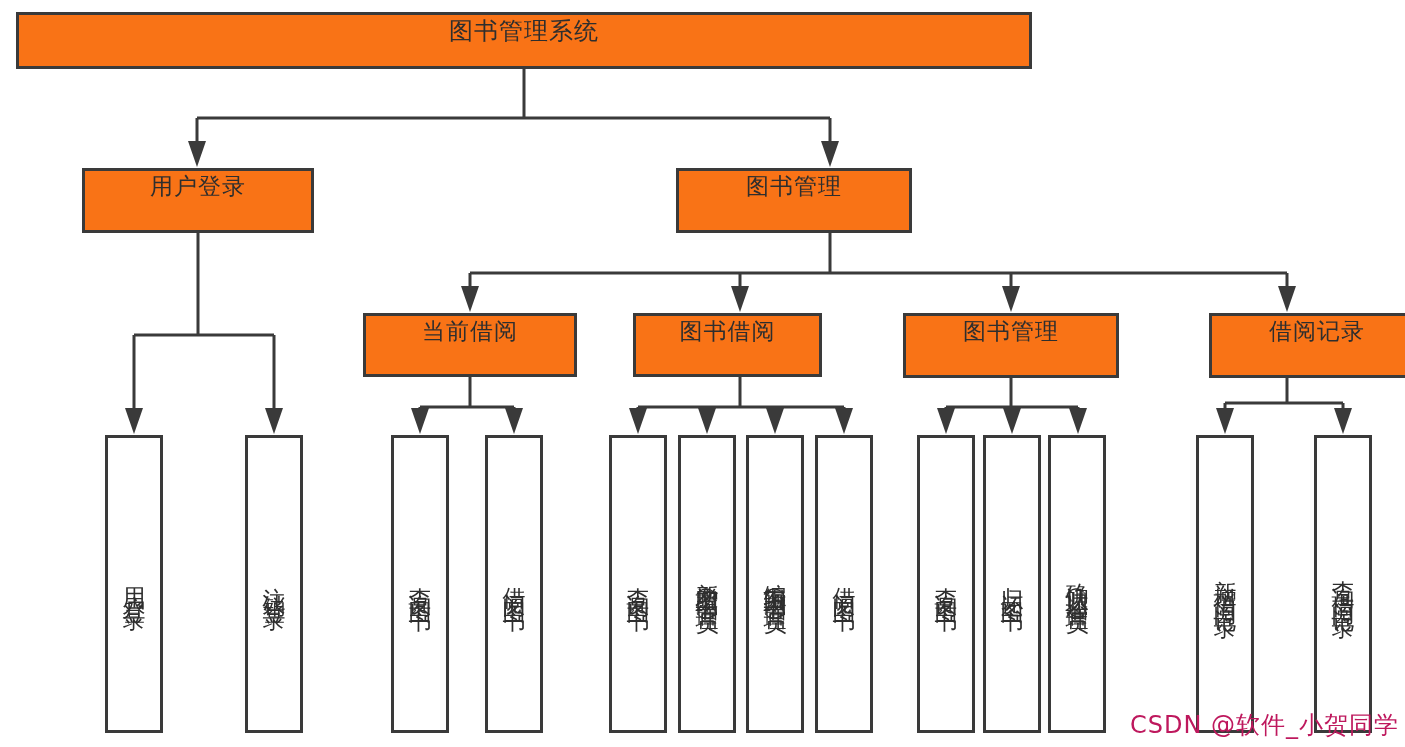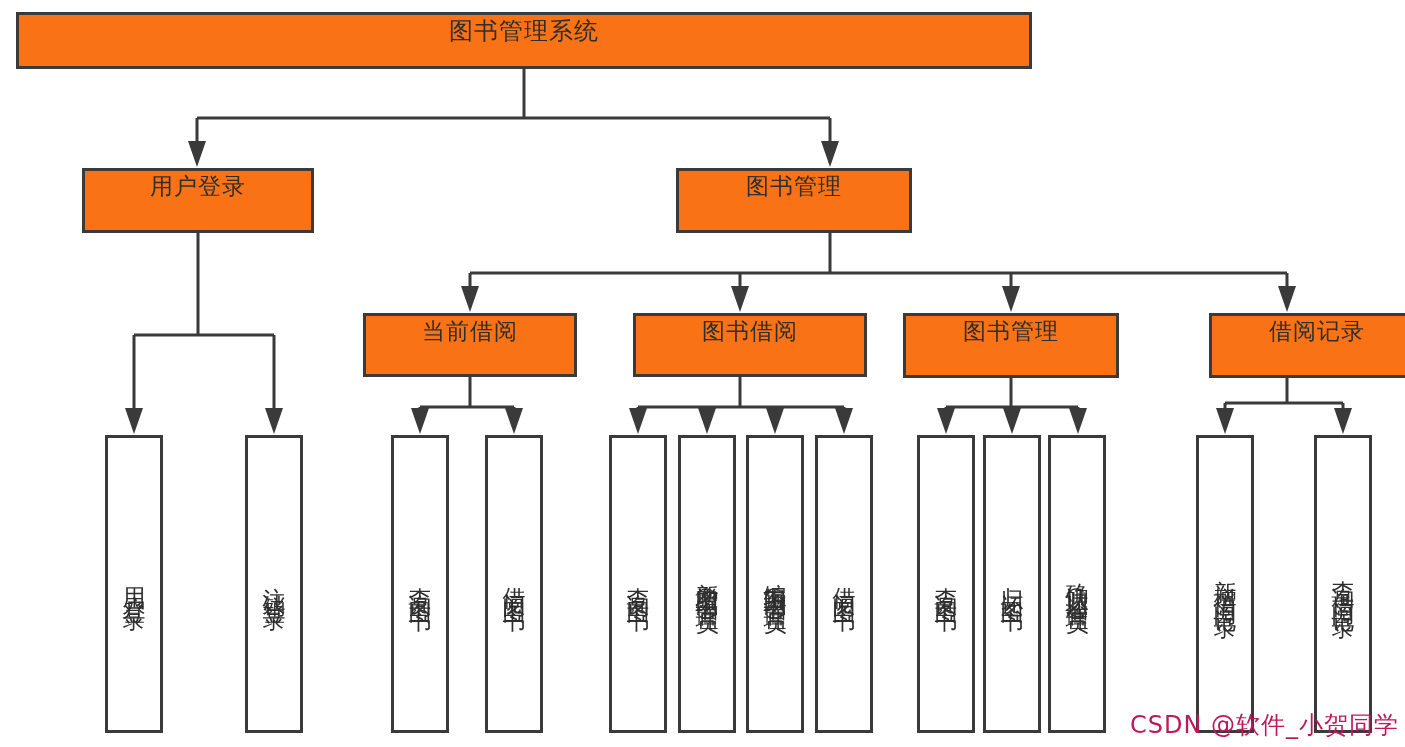--- a/index.html
+++ b/index.html
@@ -32,21 +32,21 @@
     text-orientation:mixed;
     font-size:23px;color:#2e2e2e;
     letter-spacing:0.32em;
     line-height:1;
     z-index:2;
   }
   .root{left:16px;top:12px;width:1016px;height:57px;font-size:24px;}
   .n-login{left:82px;top:168px;width:232px;height:65px;}
   .n-mgmt{left:676px;top:168px;width:236px;height:65px;}
   .n-rec{left:363px;top:313px;width:214px;height:64px;}
-  .n-bor{left:633px;top:313px;width:234px;height:64px;}
+  .n-bor{left:633px;top:313px;width:189px;height:64px;}
   .n-cur{left:903px;top:313px;width:216px;height:65px;}
   .n-his{left:1209px;top:313px;width:216px;height:65px;}
   .watermark{
     position:absolute;
     right:6px;bottom:6px;
     font-size:24px;
     color:#be185d;
     letter-spacing:1px;
     z-index:3;
     white-space:nowrap;

